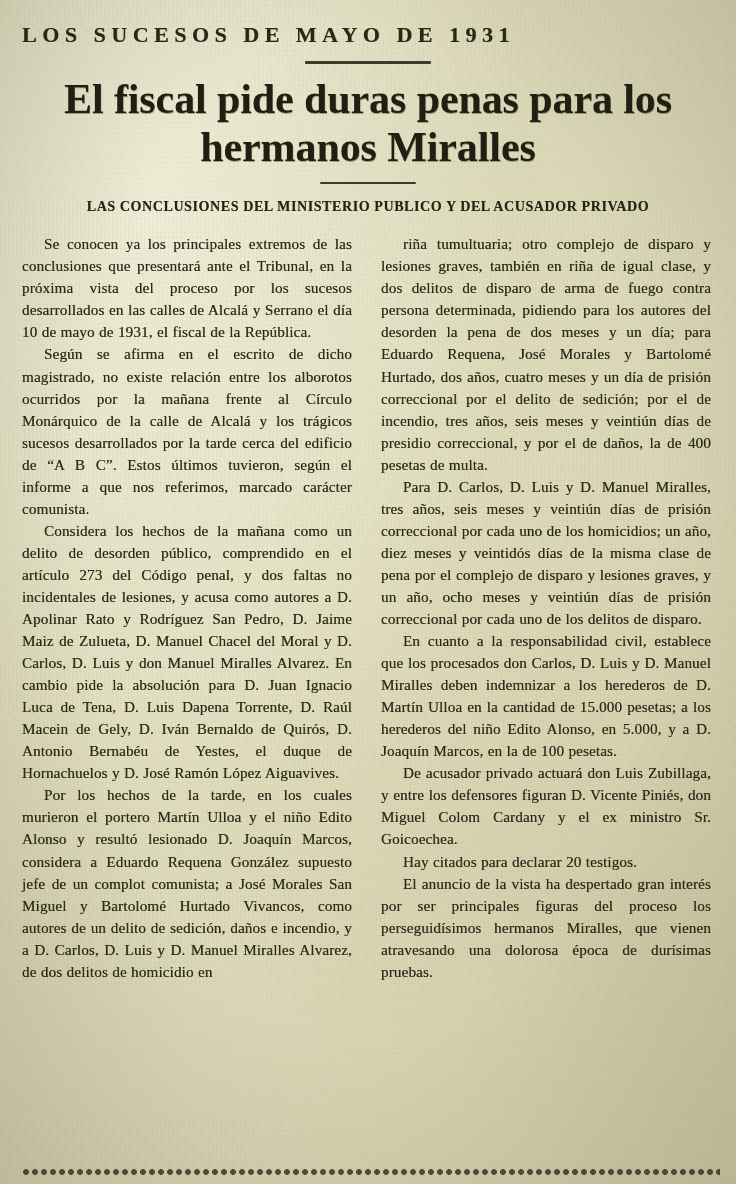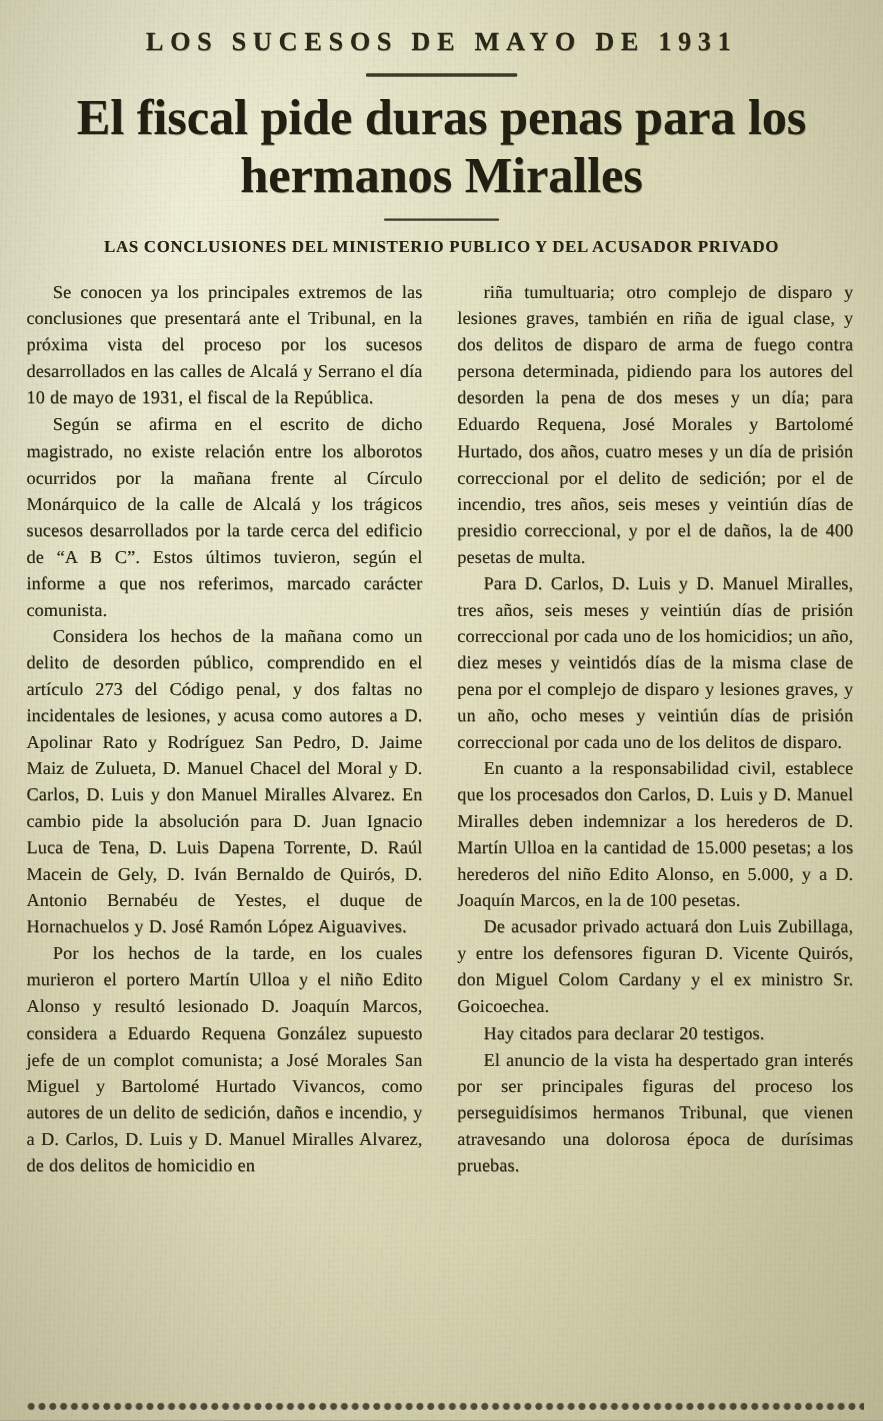--- a/index.html
+++ b/index.html
@@ -43,21 +43,21 @@
   }
 
   .content {
     position: relative;
     z-index: 2;
     padding: 0 22px;
   }
 
   
   .kicker {
-    text-align: center;
+    text-align: left;
     font-family: "Liberation Serif", "DejaVu Serif", serif;
     font-weight: bold;
     font-size: 22px;
     letter-spacing: 5.5px;
     color: #2a2718;
     margin: 22px 0 0 0;
     text-shadow: 0.4px 0.4px 0 rgba(40,38,24,0.45);
   }
   .rule-short {
     width: 126px;
@@ -174,23 +174,23 @@
         <p>Considera los hechos de la mañana como un delito de desorden público, comprendido en el artículo 273 del Código penal, y dos faltas no incidentales de lesiones, y acusa como autores a D. Apolinar Rato y Rodríguez San Pedro, D. Jaime Maiz de Zulueta, D. Manuel Chacel del Moral y D. Carlos, D. Luis y don Manuel Miralles Alvarez. En cambio pide la absolución para D. Juan Ignacio Luca de Tena, D. Luis Dapena Torrente, D. Raúl Macein de Gely, D. Iván Bernaldo de Quirós, D. Antonio Bernabéu de Yestes, el duque de Hornachuelos y D. José Ramón López Aiguavives.</p>
         <p>Por los hechos de la tarde, en los cuales murieron el portero Martín Ulloa y el niño Edito Alonso y resultó lesionado D. Joaquín Marcos, considera a Eduardo Requena González supuesto jefe de un complot comunista; a José Morales San Miguel y Bartolomé Hurtado Vivancos, como autores de un delito de sedición, daños e incendio, y a D. Carlos, D. Luis y D. Manuel Miralles Alvarez, de dos delitos de homicidio en</p>
       </div>
 
       <div class="col-divider"></div>
 
       <div class="col col-right">
         <p>riña tumultuaria; otro complejo de disparo y lesiones graves, también en riña de igual clase, y dos delitos de disparo de arma de fuego contra persona determinada, pidiendo para los autores del desorden la pena de dos meses y un día; para Eduardo Requena, José Morales y Bartolomé Hurtado, dos años, cuatro meses y un día de prisión correccional por el delito de sedición; por el de incendio, tres años, seis meses y veintiún días de presidio correccional, y por el de daños, la de 400 pesetas de multa.</p>
         <p>Para D. Carlos, D. Luis y D. Manuel Miralles, tres años, seis meses y veintiún días de prisión correccional por cada uno de los homicidios; un año, diez meses y veintidós días de la misma clase de pena por el complejo de disparo y lesiones graves, y un año, ocho meses y veintiún días de prisión correccional por cada uno de los delitos de disparo.</p>
         <p>En cuanto a la responsabilidad civil, establece que los procesados don Carlos, D. Luis y D. Manuel Miralles deben indemnizar a los herederos de D. Martín Ulloa en la cantidad de 15.000 pesetas; a los herederos del niño Edito Alonso, en 5.000, y a D. Joaquín Marcos, en la de 100 pesetas.</p>
-        <p>De acusador privado actuará don Luis Zubillaga, y entre los defensores figuran D. Vicente Quirós, don Miguel Colom Cardany y el ex ministro Sr. Goicoechea.</p>
+        <p>De acusador privado actuará don Luis Zubillaga, y entre los defensores figuran D. Vicente Piniés, don Miguel Colom Cardany y el ex ministro Sr. Goicoechea.</p>
         <p>Hay citados para declarar 20 testigos.</p>
-        <p>El anuncio de la vista ha despertado gran interés por ser principales figuras del proceso los perseguidísimos hermanos Tribunal, que vienen atravesando una dolorosa época de durísimas pruebas.</p>
+        <p>El anuncio de la vista ha despertado gran interés por ser principales figuras del proceso los perseguidísimos hermanos Miralles, que vienen atravesando una dolorosa época de durísimas pruebas.</p>
       </div>
 
     </div>
   </div>
 
   <div class="bottom-border"></div>
 
 </div>
 
 </body></html>

